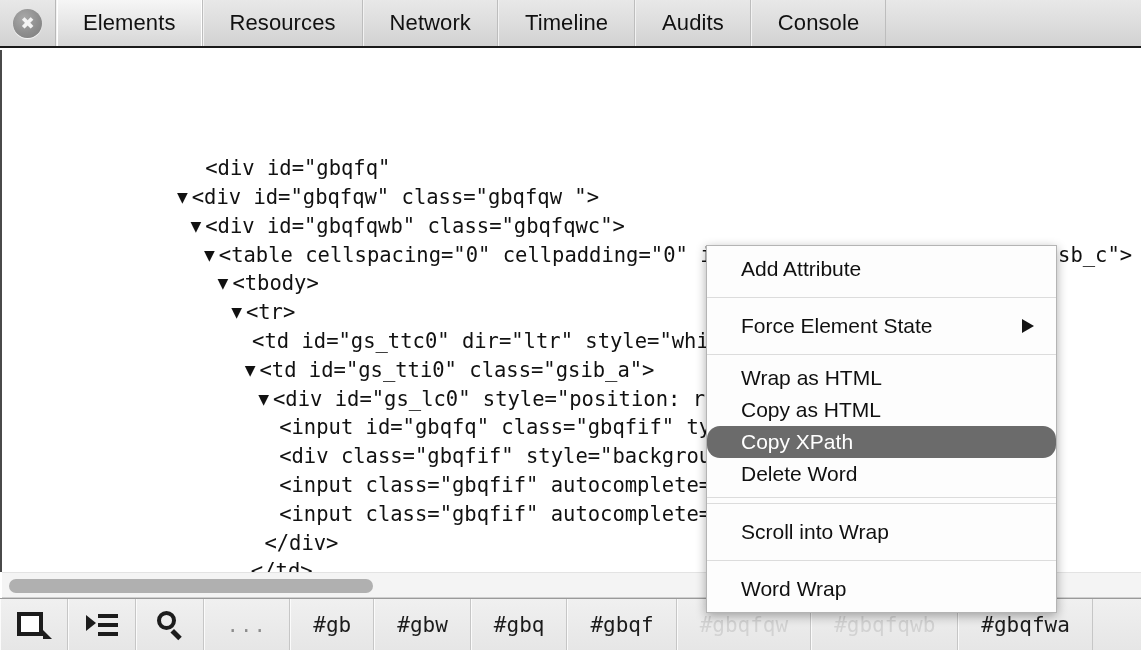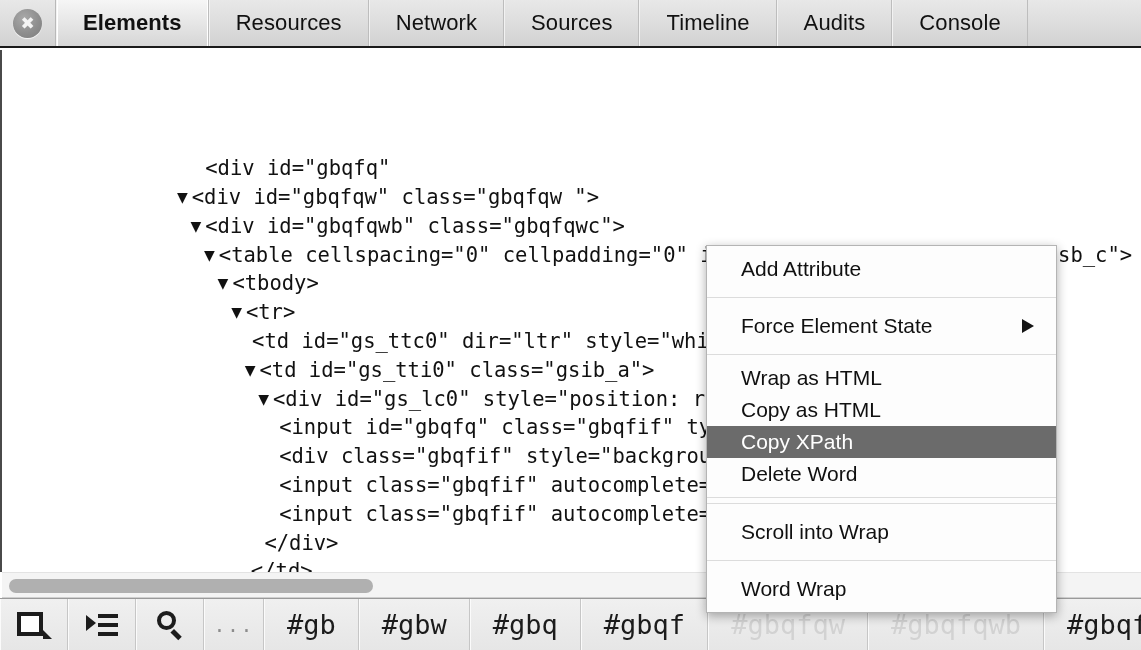--- a/index.html
+++ b/index.html
@@ -40,21 +40,21 @@
     display: flex; align-items: center; justify-content: center;
     padding: 0 26px;
     font-size: 22px; color: #111;
     border-right: 1px solid #bdbdbd;
     border-left: 1px solid #f2f2f2;
     white-space: nowrap;
     letter-spacing: .1px;
   }
   .tab.active {
     background: linear-gradient(to bottom, #f6f6f6 0%, #e3e3e3 60%, #d6d6d6 100%);
-    font-weight: bold;
+    font-weight: normal;
     box-shadow: inset 1px 0 0 #ffffff, inset -1px 0 0 #ffffff;
   }
 
   
   #tree-pane {
     position: absolute; left: 0; top: 50px;
     width: 1141px; height: 522px;
     background: #ffffff;
     border-left: 2px solid #4a4a4a;
     overflow: hidden;
@@ -95,21 +95,21 @@
     background: linear-gradient(to bottom, #f0f0f0 0%, #e6e6e6 100%);
     border-top: 1px solid #9a9a9a;
     display: flex; align-items: stretch;
     overflow: hidden;
   }
   .crumb {
     display: flex; align-items: center; justify-content: center;
     padding: 0 22px;
     min-width: 60px;
     font-family: "DejaVu Sans Mono", monospace;
-    font-size: 27px;
+    font-size: 21px;
     color: #1b1b1b;
     border-right: 1px solid #c6c6c6;
     border-left: 1px solid #fbfbfb;
     white-space: nowrap;
   }
   .crumb.dots { color: #8c8c8c; letter-spacing: 2px; font-size: 19px; }
   .crumb.tool { padding: 0 16px; min-width: 68px; }
 
   
   .ic-inspect { position: relative; width: 34px; height: 30px; }
@@ -164,21 +164,21 @@
     z-index: 40;
   }
   .mi {
     position: relative;
     height: 32px;
     display: flex; align-items: center;
     padding: 0 16px 0 34px;
     white-space: nowrap;
   }
   .mi.tall { height: 42px; }
-  .mi.sel { background: #6b6b6b; color: #ffffff; }
+  .mi.sel { background: #6b6b6b; color: #ffffff; border-radius: 13px; }
   .mi .arrow {
     position: absolute; right: 22px; top: 50%;
     margin-top: -7px;
     width: 0; height: 0;
     border-left: 12px solid #151515;
     border-top: 7px solid transparent;
     border-bottom: 7px solid transparent;
   }
   .msep { height: 1px; background: #dcdcdc; margin: 5px 0; }
   .mgrp { padding: 2px 0; }
@@ -199,21 +199,20 @@
 <div id="app">
 
   <div id="tabbar">
     <div id="close-btn">
       <span class="xcircle">✖</span>
     </div>
     <div id="tabs-host" style="display:flex;align-items:stretch;">
         <div class="tab active">Elements</div>
         <div class="tab">Resources</div>
         <div class="tab">Network</div>
-        <div class="tab">Sources</div>
         <div class="tab">Timeline</div>
         <div class="tab">Audits</div>
         <div class="tab">Console</div>
       </div>
   </div>
 
   <div id="tree-pane">
     <div id="tree-clip">
       <div id="tree-nodes"><div class="node" style="margin-top: -11px;"><span style="display: inline-block; width: 203.28px;"></span><span class="txt">&lt;div id="gbqfq"</span></div><div class="node"><span style="display: inline-block; width: 174.944px;"></span><span style="font-family: &quot;DejaVu Sans&quot;, sans-serif; font-size: 14px; vertical-align: 2px; margin-right: 4px;">▼</span><span class="txt">&lt;div id="gbqfqw" class="gbqfqw "&gt;</span></div><div class="node"><span style="display: inline-block; width: 188.496px;"></span><span style="font-family: &quot;DejaVu Sans&quot;, sans-serif; font-size: 14px; vertical-align: 2px; margin-right: 4px;">▼</span><span class="txt">&lt;div id="gbqfqwb" class="gbqfqwc"&gt;</span></div><div class="node"><span style="display: inline-block; width: 202.048px;"></span><span style="font-family: &quot;DejaVu Sans&quot;, sans-serif; font-size: 14px; vertical-align: 2px; margin-right: 4px;">▼</span><span class="txt">&lt;table cellspacing="0" cellpadding="0" id="gs_id0" class="gstl_50 gssb_c"&gt;</span></div><div class="node"><span style="display: inline-block; width: 215.6px;"></span><span style="font-family: &quot;DejaVu Sans&quot;, sans-serif; font-size: 14px; vertical-align: 2px; margin-right: 4px;">▼</span><span class="txt">&lt;tbody&gt;</span></div><div class="node"><span style="display: inline-block; width: 229.152px;"></span><span style="font-family: &quot;DejaVu Sans&quot;, sans-serif; font-size: 14px; vertical-align: 2px; margin-right: 4px;">▼</span><span class="txt">&lt;tr&gt;</span></div><div class="node"><span style="display: inline-block; width: 250.096px;"></span><span class="txt">&lt;td id="gs_ttc0" dir="ltr" style="white-space: nowrap;"&gt;</span></div><div class="node"><span style="display: inline-block; width: 242.704px;"></span><span style="font-family: &quot;DejaVu Sans&quot;, sans-serif; font-size: 14px; vertical-align: 2px; margin-right: 4px;">▼</span><span class="txt">&lt;td id="gs_tti0" class="gsib_a"&gt;</span></div><div class="node"><span style="display: inline-block; width: 256.256px;"></span><span style="font-family: &quot;DejaVu Sans&quot;, sans-serif; font-size: 14px; vertical-align: 2px; margin-right: 4px;">▼</span><span class="txt">&lt;div id="gs_lc0" style="position: relative;"&gt;</span></div><div class="node"><span style="display: inline-block; width: 277.2px;"></span><span class="txt">&lt;input id="gbqfq" class="gbqfif" type="text"&gt;</span></div><div class="node"><span style="display: inline-block; width: 277.2px;"></span><span class="txt">&lt;div class="gbqfif" style="background"&gt;</span></div><div class="node"><span style="display: inline-block; width: 277.2px;"></span><span class="txt">&lt;input class="gbqfif" autocomplete="off"&gt;</span></div><div class="node"><span style="display: inline-block; width: 277.2px;"></span><span class="txt">&lt;input class="gbqfif" autocomplete="off"&gt;</span></div><div class="node"><span style="display: inline-block; width: 262.416px;"></span><span class="txt">&lt;/div&gt;</span></div><div class="node"><span style="display: inline-block; width: 248.864px;"></span><span class="txt">&lt;/td&gt;</span></div></div>
       <div id="ghosts"><div class="ghost" style="left: 880px; top: 210px;">relative;</div><div class="ghost" style="left: 880px; top: 297px;">autocomplete="</div><div class="ghost" style="left: 880px; top: 326px;">autocomplete="</div></div>

